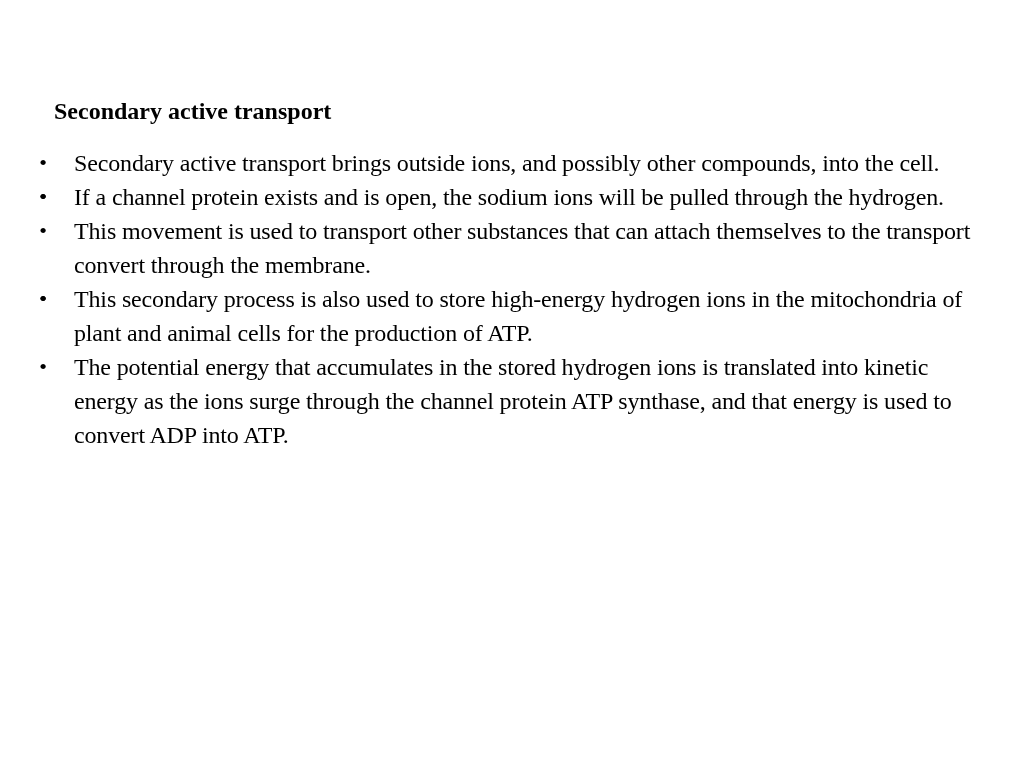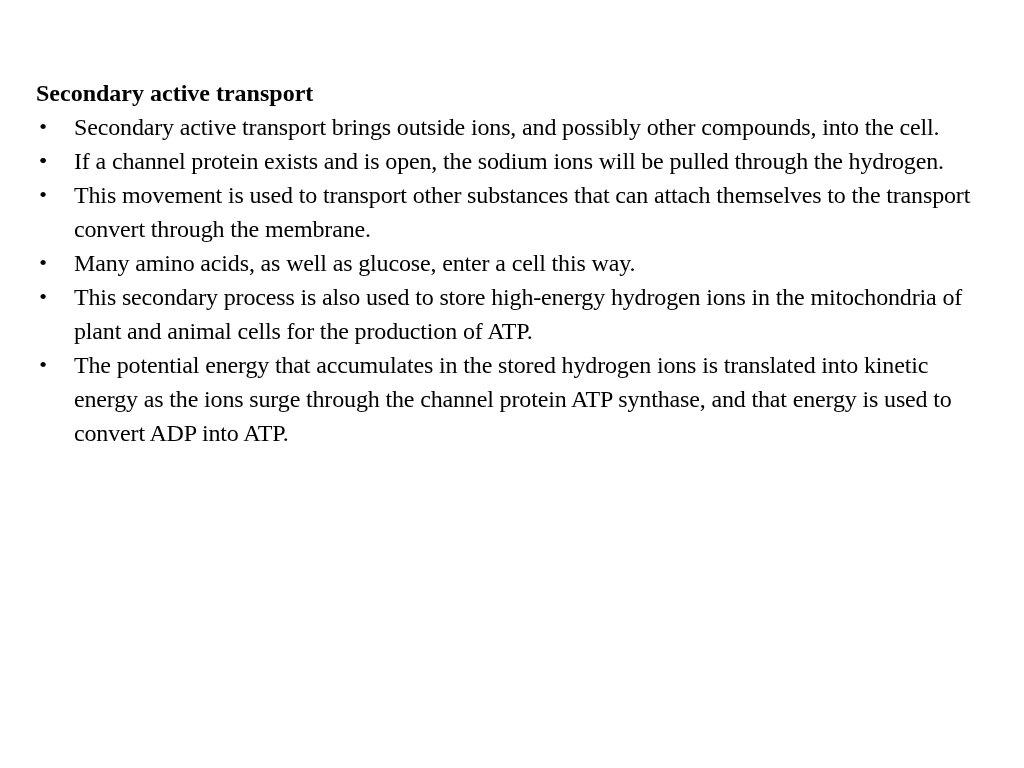--- a/index.html
+++ b/index.html
@@ -19,21 +19,21 @@
       position: absolute;
       left: 36px;
       top: 76px;
       width: 960px;
     }
     .title {
       font-weight: bold;
       font-size: 24px;
       line-height: 34px;
       height: 34px;
-      margin: 0;
+      margin: 18px;
       white-space: nowrap;
     }
     .bullets {
       list-style: none;
       margin: 0;
       padding: 0;
     }
     .bullet {
       position: relative;
       padding-left: 38px;
@@ -66,21 +66,20 @@
     <li class="bullet">
       <span class="bullet-dot">•</span>
       <span>If a channel protein exists and is open, the sodium ions will be pulled through the hydrogen.</span>
     </li>
     <li class="bullet">
       <span class="bullet-dot">•</span>
       <span>This movement is used to transport other substances that can attach themselves to the transport convert through the membrane.</span>
     </li>
     <li class="bullet">
       <span class="bullet-dot">•</span>
-      <span>Many amino acids, as well as glucose, enter a cell this way.</span>
     </li>
     <li class="bullet">
       <span class="bullet-dot">•</span>
       <span>This secondary process is also used to store high-energy hydrogen ions in the mitochondria of plant and animal cells for the production of ATP.</span>
     </li>
     <li class="bullet">
       <span class="bullet-dot">•</span>
       <span>The potential energy that accumulates in the stored hydrogen ions is translated into kinetic energy as the ions surge through the channel protein ATP synthase, and that energy is used to convert ADP into ATP.</span>
     </li>
   </ul>

